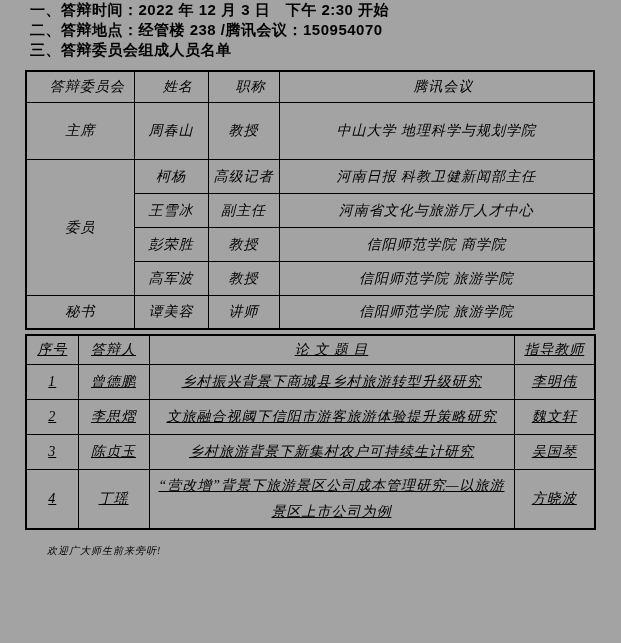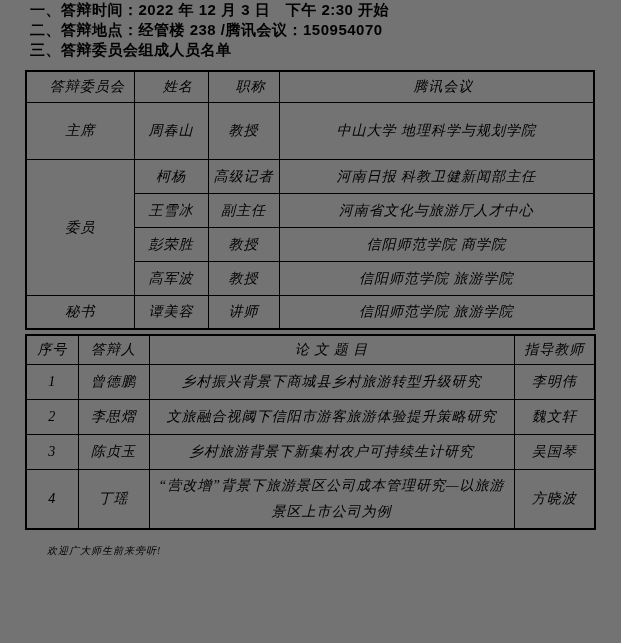--- a/index.html
+++ b/index.html
@@ -4,21 +4,21 @@
 <style>
   html, body {
     margin: 0;
     padding: 0;
     background: #ffffff;
   }
   .page {
     position: relative;
     width: 621px;
     height: 643px;
-    background: #737373;
+    background: #a3a3a3;
     color: #000000;
     font-family: "Liberation Sans", sans-serif;
     overflow: hidden;
     box-sizing: border-box;
   }
   p.h {
     margin: 0;
     padding-left: 30px;
     font-weight: bold;
     font-size: 15px;
@@ -44,21 +44,21 @@
     padding: 0 2px;
     overflow: hidden;
   }
   .kai {
     font-family: "Liberation Serif", serif;
     font-style: italic;
     font-size: 14px;
     letter-spacing: 1px;
   }
   table.committee { margin-top: 10px; width: 568px; }
-  table.papers    { margin-top: 4px;  width: 569px; }
+  table.papers    { margin-top: 4px;  width: 569px; text-decoration: underline; }
 
   tr.t1-head   td { height: 30px; padding-left: 16px; }
   tr.t1-chair  td { height: 56px; }
   tr.t1-member td { height: 33px; }
   tr.t1-sec    td { height: 32px; }
 
   tr.t2-head td { height: 28px; }
   tr.t2-row  td { height: 34px; }
   tr.t2-tall td { height: 58px; }
 

